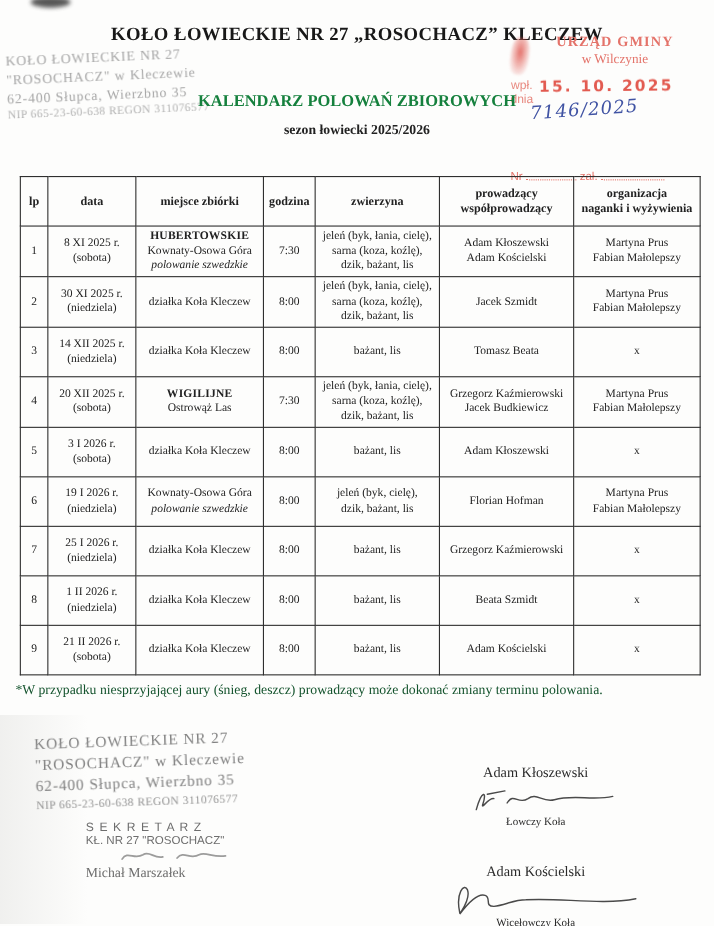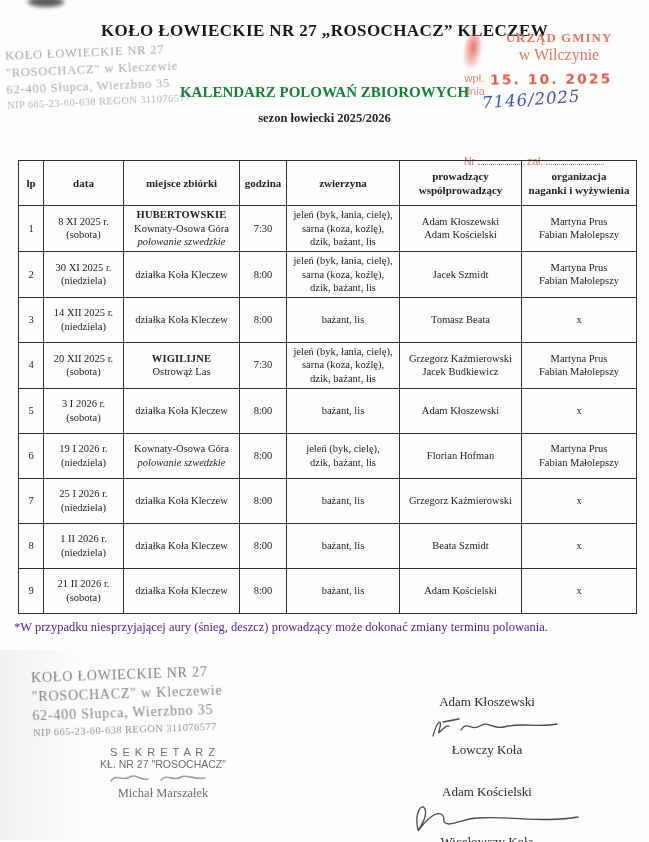--- a/index.html
+++ b/index.html
@@ -49,21 +49,21 @@
     position:absolute; left:28px; top:4px; width:17px; height:34px;
     background:radial-gradient(ellipse at 50% 40%, rgba(224,90,82,.85), rgba(224,90,82,.15) 70%);
     filter:blur(1.2px); transform:rotate(8deg); border-radius:40%;
   }
   .office-stamp .o-name {
     position:absolute; left:48px; top:0; width:150px; text-align:center;
     font-family:Liberation Serif, serif;
     color:#e4736a; filter:blur(.25px);
   }
   .office-stamp .o-name .n1 { font-size:13px; font-weight:bold; letter-spacing:1px; }
-  .office-stamp .o-name .n2 { font-size:16px; }
+  .office-stamp .o-name .n2 { font-size:12px; }
   .office-stamp .o-wpl {
     position:absolute; left:28px; top:42px; font-family:"Liberation Sans", sans-serif;
     font-size:11px; line-height:1.15; color:#e88a81; filter:blur(.2px);text-align:center;
   }
   .office-stamp .o-date {
     position:absolute; left:54px; top:41px; font-family:"DejaVu Sans", sans-serif;
     font-size:14px; font-weight:bold; letter-spacing:2px; color:#e25a50;
     filter:blur(.3px); transform:rotate(-.6deg);
   }
   .office-stamp .o-nrline {
@@ -92,33 +92,33 @@
     text-align:center; vertical-align:middle; padding:3px 2px; height:36px;
   }
   table.cal td {
     text-align:center; vertical-align:middle; padding:2px 3px;
   }
   table.cal tr { height:45px; }
   .pre { white-space:pre-line; }
   .place-title { font-weight:bold; letter-spacing:.2px; }
   .place-note { font-style:italic; }
   
-  .footnote { position:absolute; left:14px; top:620px; font-size:12.5px; color:#4c1d95; }
+  .footnote { position:absolute; left:14px; top:620px; font-size:12.5px; color:#14532d; }
   
   .secretary {
-    position:absolute; left:78px; top:746px; width:170px; text-align:center;
+    position:absolute; left:78px; top:746px; width:170px; text-align:left;
     color:#6d6d6d; filter:blur(.3px);
   }
   .secretary .r1 { font-size:11px; letter-spacing:1px; font-family:"Liberation Sans", sans-serif; }
   .secretary .r2 { font-size:10.5px; font-family:"Liberation Sans", sans-serif; }
   .secretary .sname { font-size:12.5px; }
   
   .sig-block { position:absolute; width:190px; text-align:center; color:#2a2a2a; }
   .sig-block .sig-name { font-size:13px; }
-  .sig-block .sig-role { font-size:13px; }
+  .sig-block .sig-role { font-size:10px; }
   .sig-one { left:392px; top:694px; }
   .sig-two { left:392px; top:784px; }
   svg.scribble { display:block; margin:0 auto; }
   
   .scan-shade {
     position:absolute; left:0; top:650px; width:80px; height:190px;
     background:linear-gradient(90deg, rgba(180,180,175,.18), rgba(180,180,175,0));
   }
 </style>
 </head>

